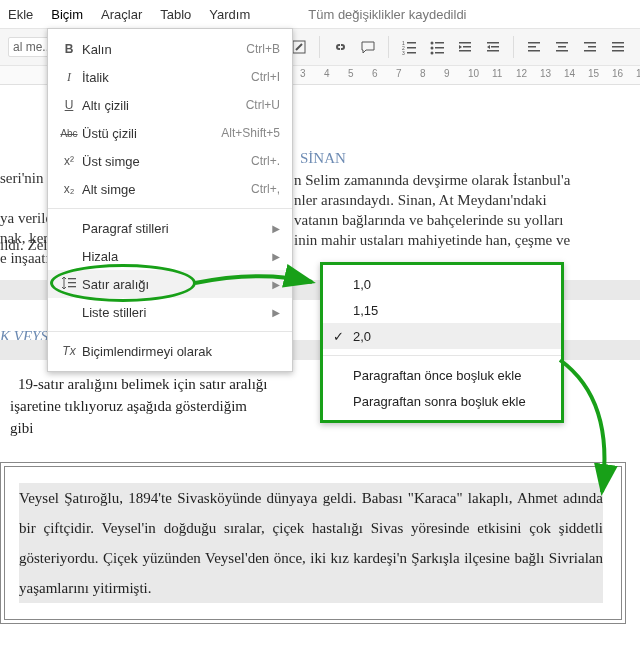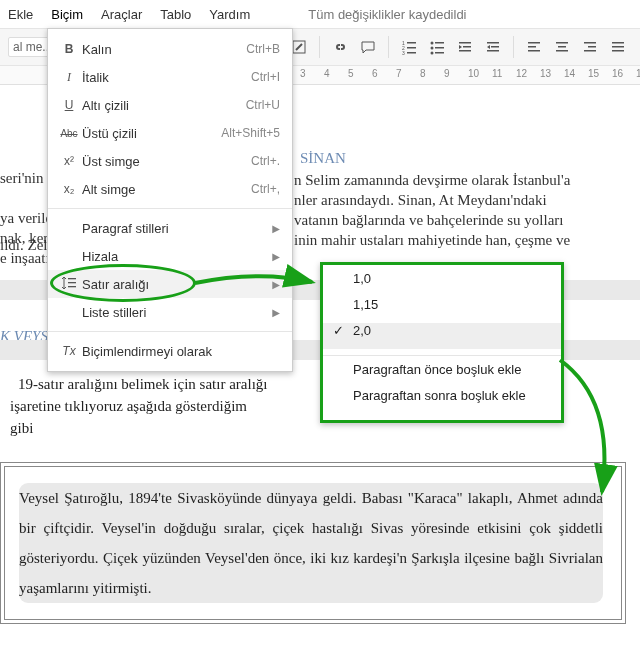--- a/index.html
+++ b/index.html
@@ -22,38 +22,38 @@
   .menu .row{display:flex;align-items:center;height:28px;padding:0 12px 0 8px;cursor:default;}
   .menu .ricon{width:26px;text-align:center;color:#555;font-size:12px;}
   .menu .rlabel{flex:1;color:#333;}
   .menu .rshort{color:#888;font-size:12px;}
   .menu .rarrow{color:#888;font-size:10px;margin-left:6px;}
   .menu .div{height:1px;background:#e5e5e5;margin:5px 0;}
   
   .ring{position:absolute;border:3px solid #18a018;border-radius:50%;pointer-events:none;z-index:50;}
   
   .submenu{position:absolute;left:320px;top:262px;width:238px;background:#fff;border:3px solid #18a018;box-shadow:0 2px 6px rgba(0,0,0,.25);padding:6px 0;z-index:45;}
-  .submenu .srow{display:flex;align-items:flex-start;height:26px;padding:0 14px 0 30px;position:relative;}
+  .submenu .srow{display:flex;align-items:center;height:26px;padding:0 14px 0 30px;position:relative;}
   .submenu .srow.sel{background:#eee;}
   .submenu .check{position:absolute;left:10px;}
   .submenu .sdiv{height:1px;background:#e5e5e5;margin:6px 0;}
   
   .page{position:absolute;left:0;top:84px;right:0;bottom:0;padding:0;}
   .doctext{position:absolute;font-family:'Times New Roman',serif;font-size:15px;line-height:1.35;color:#333;}
   
   .leftfrag{position:absolute;left:0;color:#333;font-family:'Times New Roman',serif;font-size:15px;white-space:nowrap;}
   .leftfrag.ital{font-style:italic;color:#6d8bb3;}
   
   .band{position:absolute;left:0;right:0;background:#e9e9e9;}
   
   .anno{position:absolute;font-family:'Times New Roman',serif;font-size:15px;color:#222;}
   
   .parabox{position:absolute;left:0;right:14px;border:1px solid #888;}
   .parabox .inner{border:1px solid #888;margin:3px;padding:16px 18px 16px 14px;}
-  .parabox .ptxt{font-family:'Times New Roman',serif;font-size:15px;line-height:2.0;text-align:justify;background:#e9e9e9;color:#222;border-radius:9px;}
+  .parabox .ptxt{font-family:'Times New Roman',serif;font-size:15px;line-height:2.0;text-align:justify;background:#e9e9e9;color:#222;}
   
   svg.ovl{position:absolute;left:0;top:0;pointer-events:none;z-index:60;}
 </style>
 </head>
 <body>
 
 <div class="menubar">
   <span class="mitem">Ekle</span>
   <span class="mitem active">Biçim</span>
   <span class="mitem">Araçlar</span>

